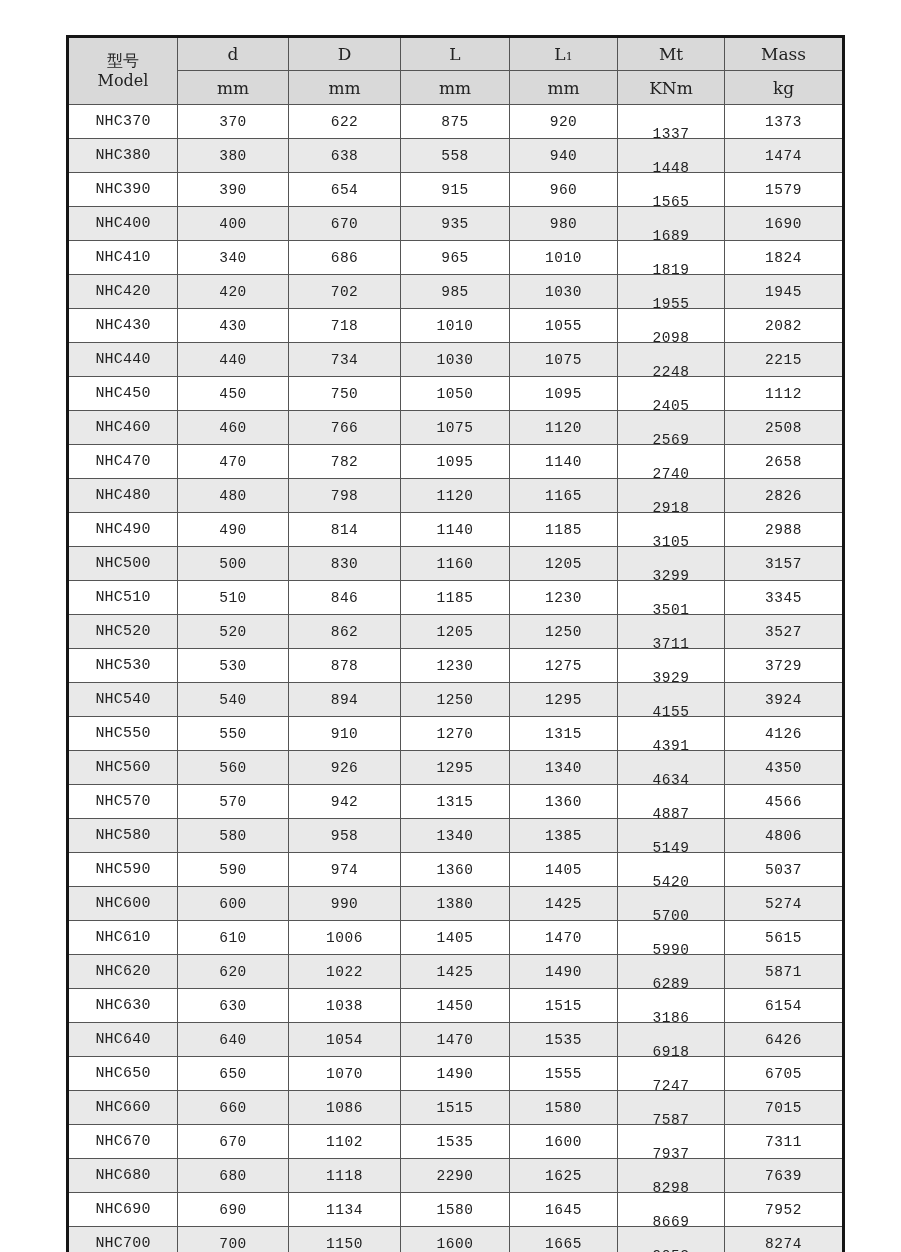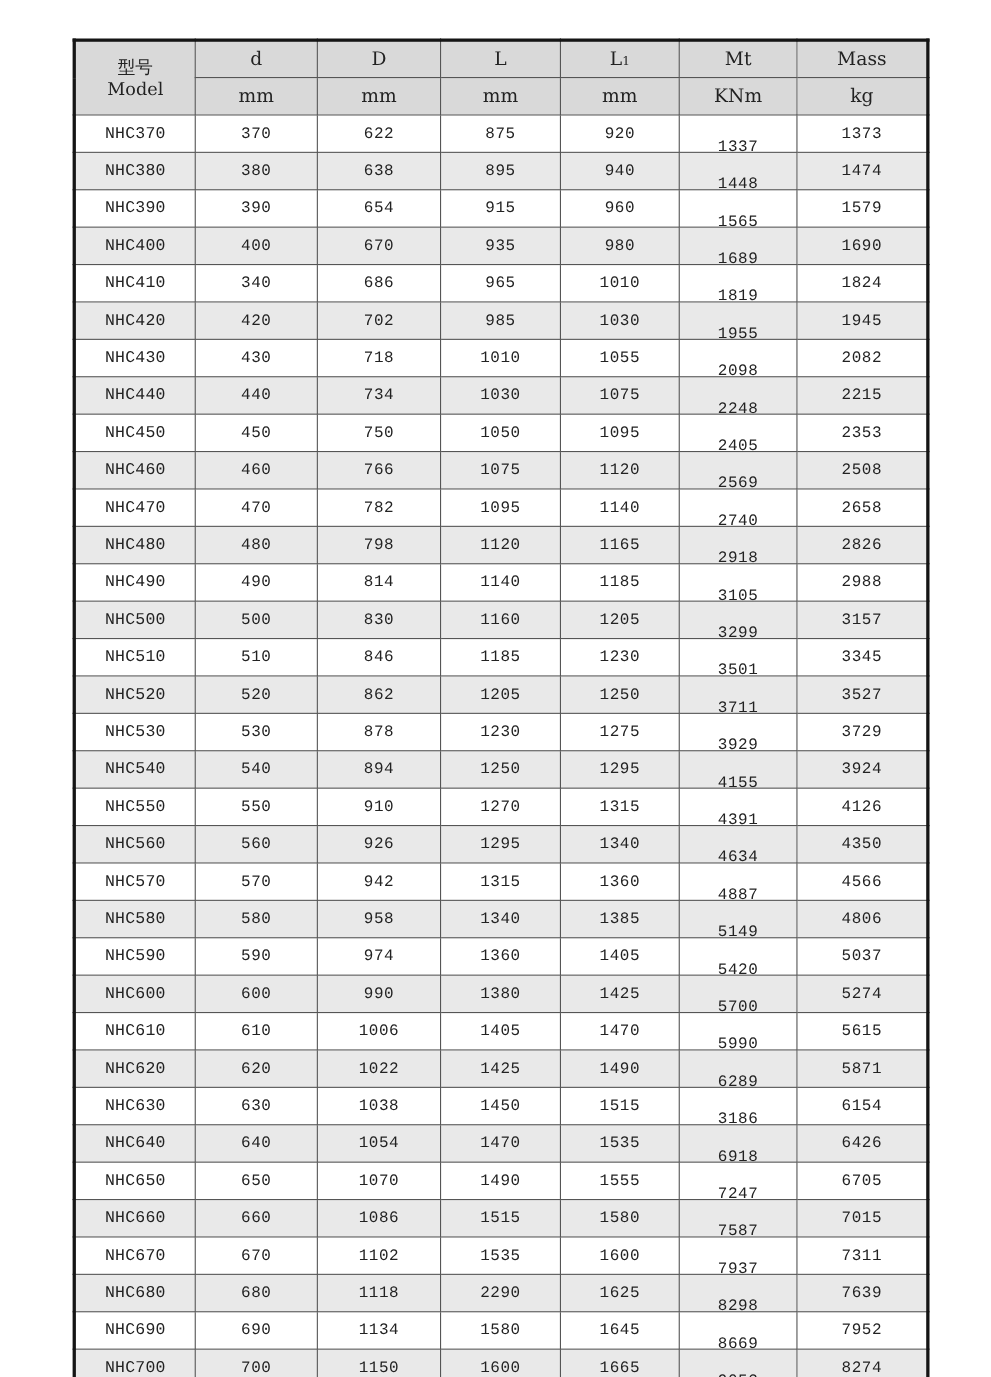--- a/index.html
+++ b/index.html
@@ -92,21 +92,21 @@
           <td>622</td>
           <td>875</td>
           <td>920</td>
           <td class="mt-offset"><span>1337</span></td>
           <td>1373</td>
         </tr>
         <tr>
           <td class="model-cell">NHC380</td>
           <td>380</td>
           <td>638</td>
-          <td>895</td>
+          <td>558</td>
           <td>940</td>
           <td class="mt-offset"><span>1448</span></td>
           <td>1474</td>
         </tr>
         <tr>
           <td class="model-cell">NHC390</td>
           <td>390</td>
           <td>654</td>
           <td>915</td>
           <td>960</td>
@@ -158,21 +158,21 @@
           <td class="mt-offset"><span>2248</span></td>
           <td>2215</td>
         </tr>
         <tr>
           <td class="model-cell">NHC450</td>
           <td>450</td>
           <td>750</td>
           <td>1050</td>
           <td>1095</td>
           <td class="mt-offset"><span>2405</span></td>
-          <td>2353</td>
+          <td>1112</td>
         </tr>
         <tr>
           <td class="model-cell">NHC460</td>
           <td>460</td>
           <td>766</td>
           <td>1075</td>
           <td>1120</td>
           <td class="mt-offset"><span>2569</span></td>
           <td>2508</td>
         </tr>

